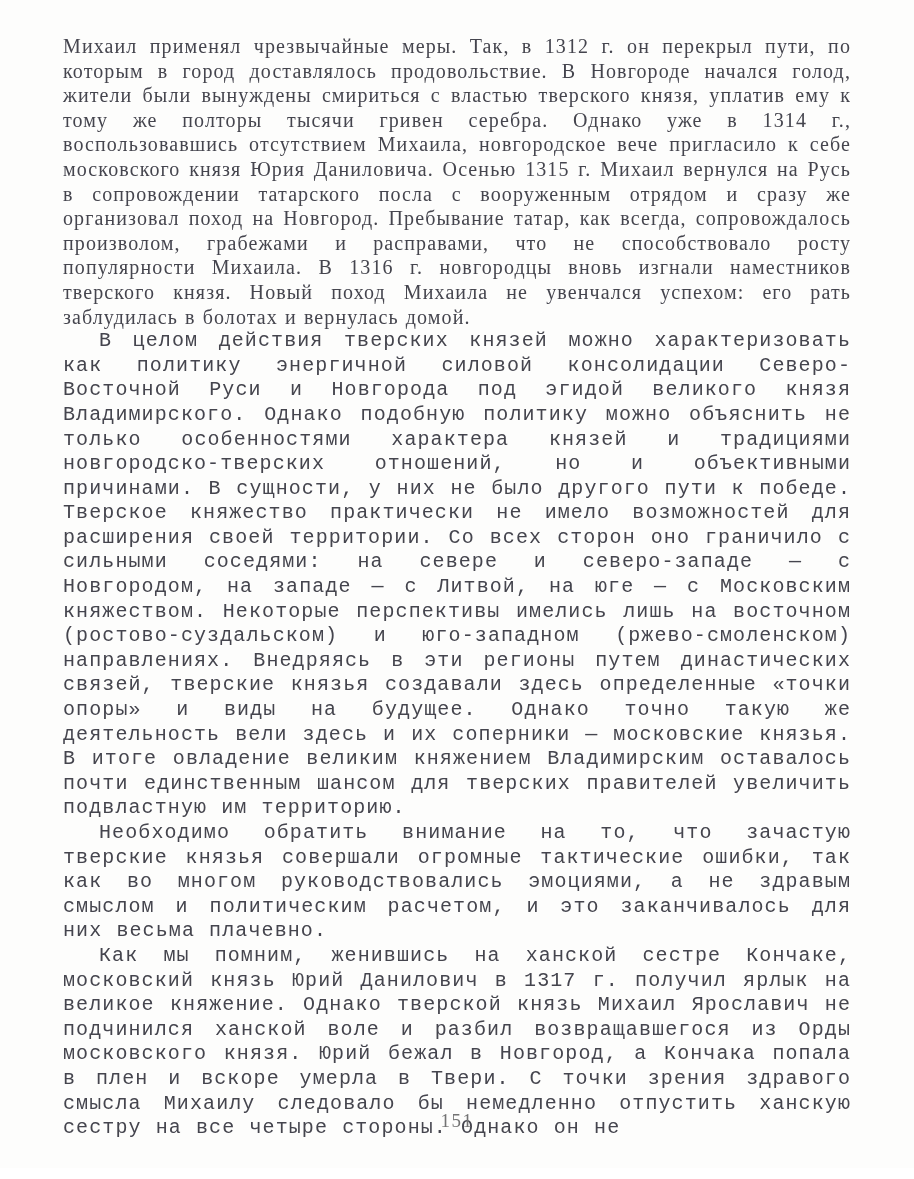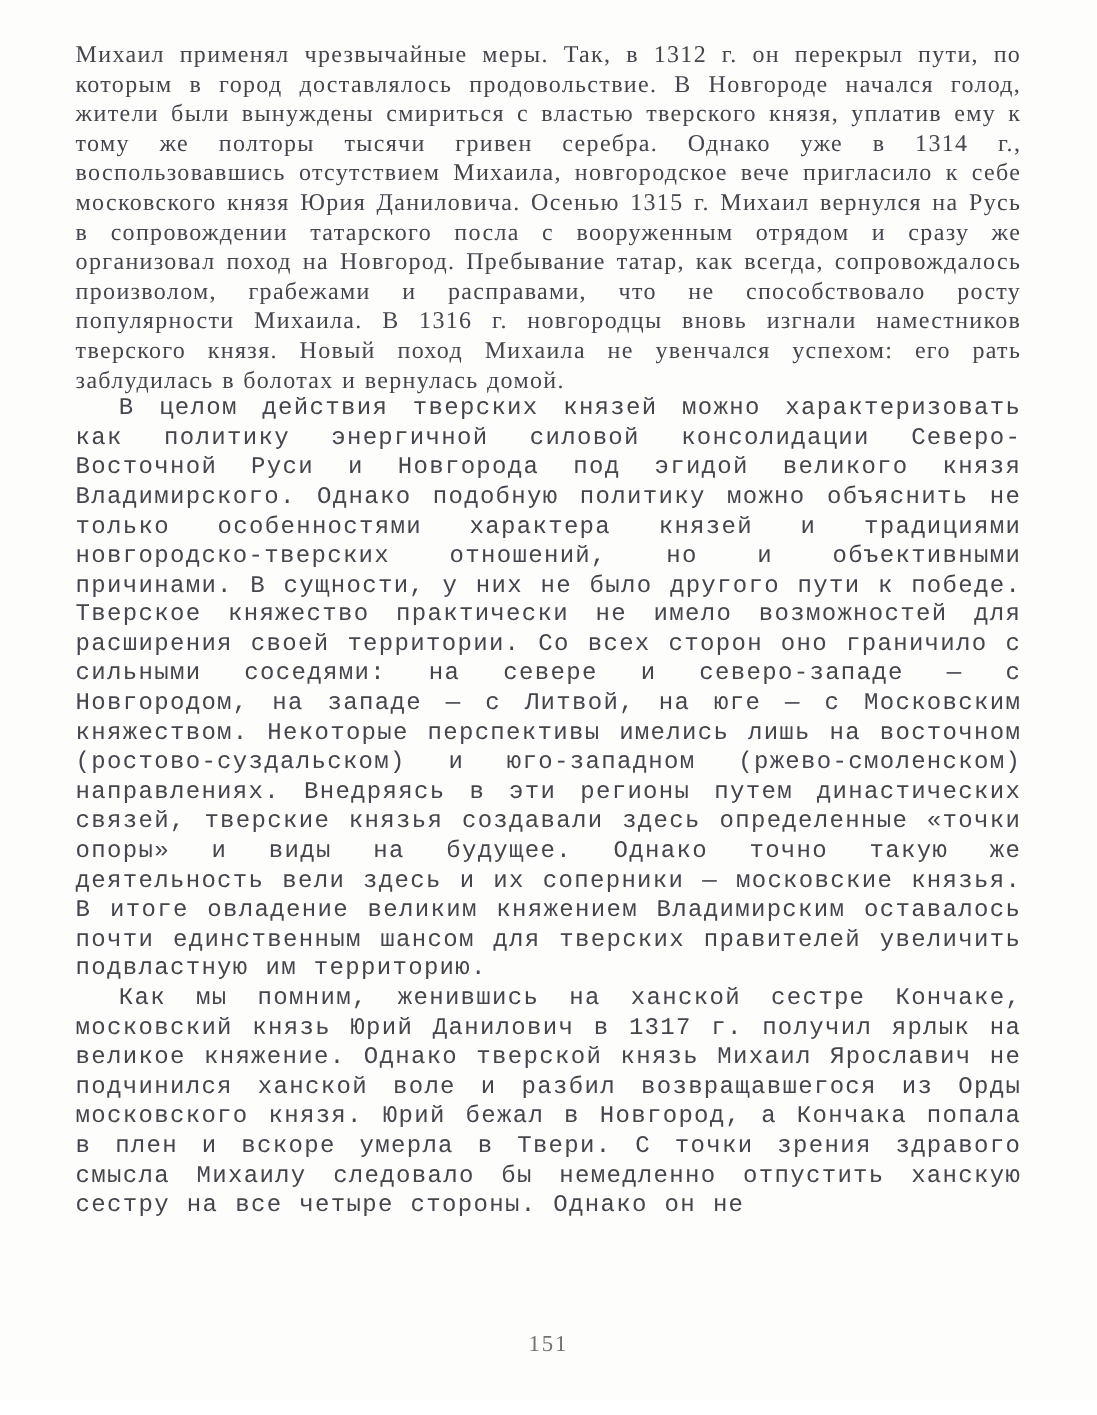--- a/index.html
+++ b/index.html
@@ -46,16 +46,17 @@
     color: #737373;
   }
 </style>
 </head>
 <body>
 
 <div class="book-page">
   <div class="text-block">
     <p>Михаил применял чрезвычайные меры. Так, в 1312 г. он перекрыл пути, по которым в город доставлялось продовольствие. В Новгороде начался голод, жители были вынуждены смириться с властью тверского князя, уплатив ему к тому же полторы тысячи гривен серебра. Однако уже в 1314 г., воспользовавшись отсутствием Михаила, новгородское вече пригласило к себе московского князя Юрия Даниловича. Осенью 1315 г. Михаил вернулся на Русь в сопровождении татарского посла с вооруженным отрядом и сразу же организовал поход на Новгород. Пребывание татар, как всегда, сопровождалось произволом, грабежами и расправами, что не способствовало росту популярности Михаила. В 1316 г. новгородцы вновь изгнали наместников тверского князя. Новый поход Михаила не увенчался успехом: его рать заблудилась в болотах и вернулась домой.</p>
     <p class="indent">В целом действия тверских князей можно характеризовать как политику энергичной силовой консолидации Северо-Восточной Руси и Новгорода под эгидой великого князя Владимирского. Однако подобную политику можно объяснить не только особенностями характера князей и традициями новгородско-тверских отношений, но и объективными причинами. В сущности, у них не было другого пути к победе. Тверское княжество практически не имело возможностей для расширения своей территории. Со всех сторон оно граничило с сильными соседями: на севере и северо-западе — с Новгородом, на западе — с Литвой, на юге — с Московским княжеством. Некоторые перспективы имелись лишь на восточном (ростово-суздальском) и юго-западном (ржево-смоленском) направлениях. Внедряясь в эти регионы путем династических связей, тверские князья создавали здесь определенные «точки опоры» и виды на будущее. Однако точно такую же деятельность вели здесь и их соперники — московские князья. В итоге овладение великим княжением Владимирским оставалось почти единственным шансом для тверских правителей увеличить подвластную им территорию.</p>
+    <p class="indent">Необходимо обратить внимание на то, что зачастую тверские князья совершали огромные тактические ошибки, так как во многом руководствовались эмоциями, а не здравым смыслом и политическим расчетом, и это заканчивалось для них весьма плачевно.</p>
     <p class="indent">Как мы помним, женившись на ханской сестре Кончаке, московский князь Юрий Данилович в 1317 г. получил ярлык на великое княжение. Однако тверской князь Михаил Ярославич не подчинился ханской воле и разбил возвращавшегося из Орды московского князя. Юрий бежал в Новгород, а Кончака попала в плен и вскоре умерла в Твери. С точки зрения здравого смысла Михаилу следовало бы немедленно отпустить ханскую сестру на все четыре стороны. Однако он не</p>
   </div>
   <div class="page-number">151</div>
 </div>
 
 </body></html>

